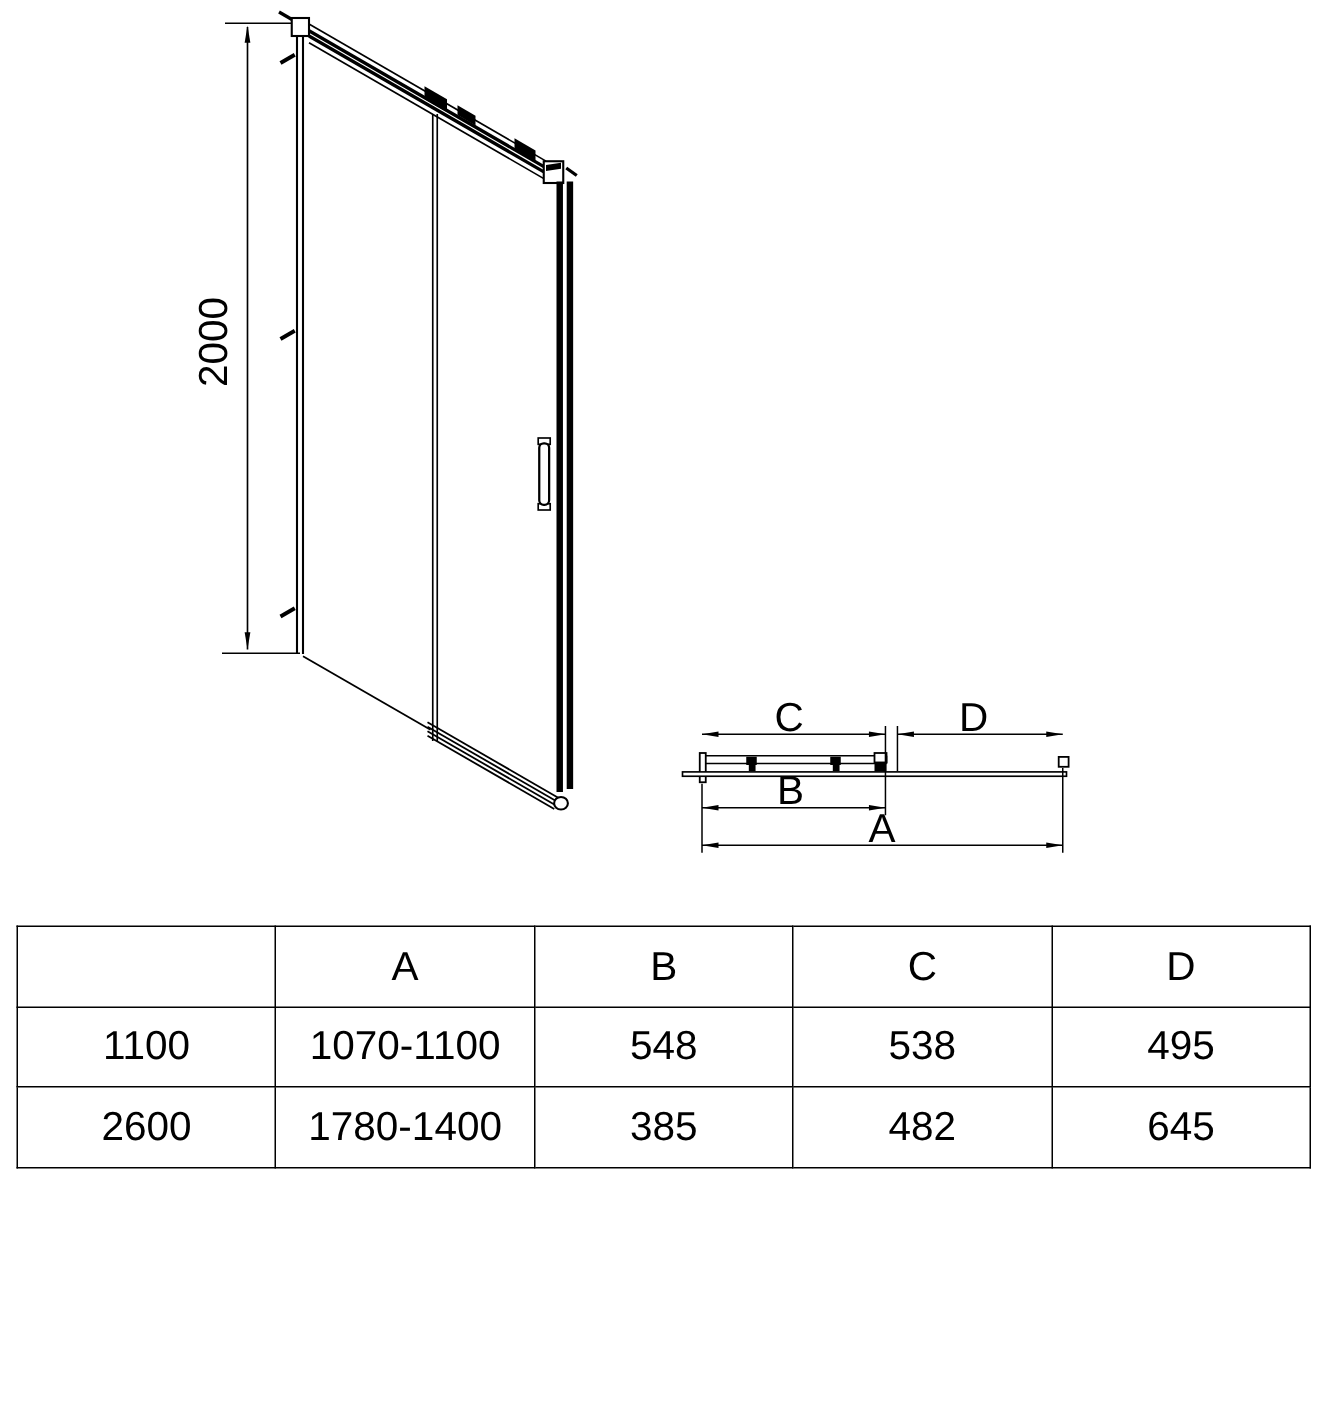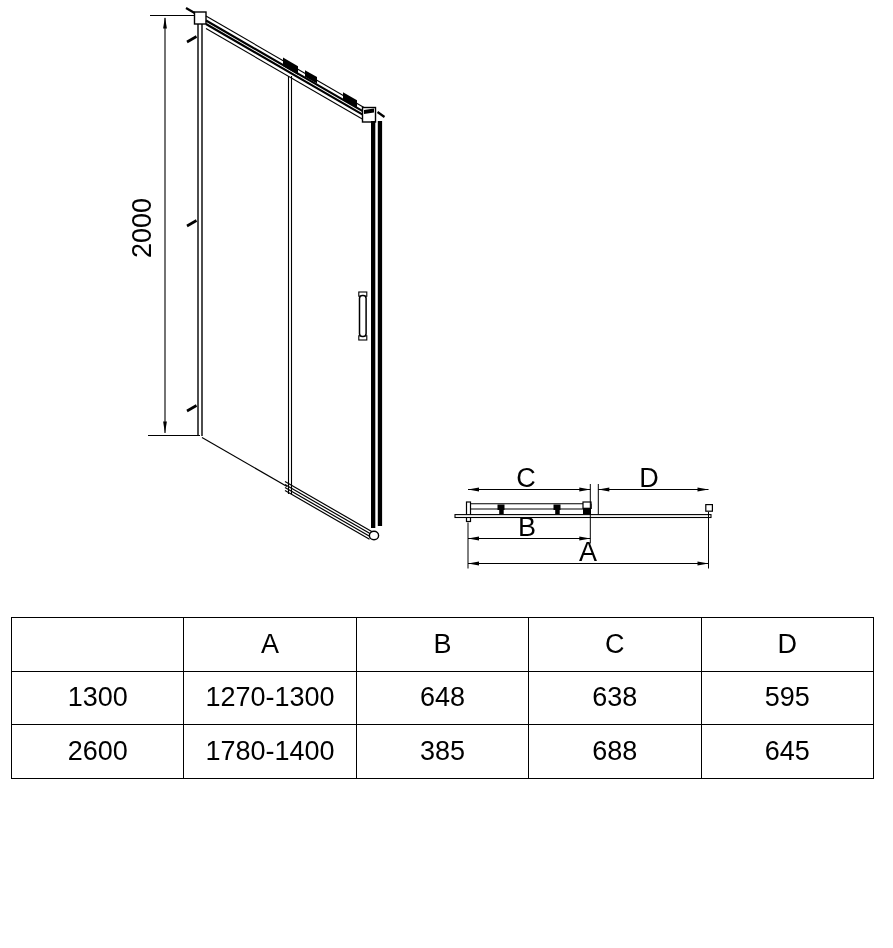--- a/index.html
+++ b/index.html
@@ -146,28 +146,28 @@
   <table class="size-table">
     <tbody>
       <tr>
         <td></td>
         <td>A</td>
         <td>B</td>
         <td>C</td>
         <td>D</td>
       </tr>
       <tr>
-        <td>1300</td>
-        <td>1270-1300</td>
-        <td>648</td>
-        <td>638</td>
-        <td>595</td>
+        <td>1100</td>
+        <td>1070-1100</td>
+        <td>548</td>
+        <td>538</td>
+        <td>495</td>
       </tr>
       <tr>
         <td>2600</td>
         <td>1780-1400</td>
         <td>385</td>
-        <td>688</td>
+        <td>482</td>
         <td>645</td>
       </tr>
     </tbody>
   </table>
 </div>
 
 </body></html>

